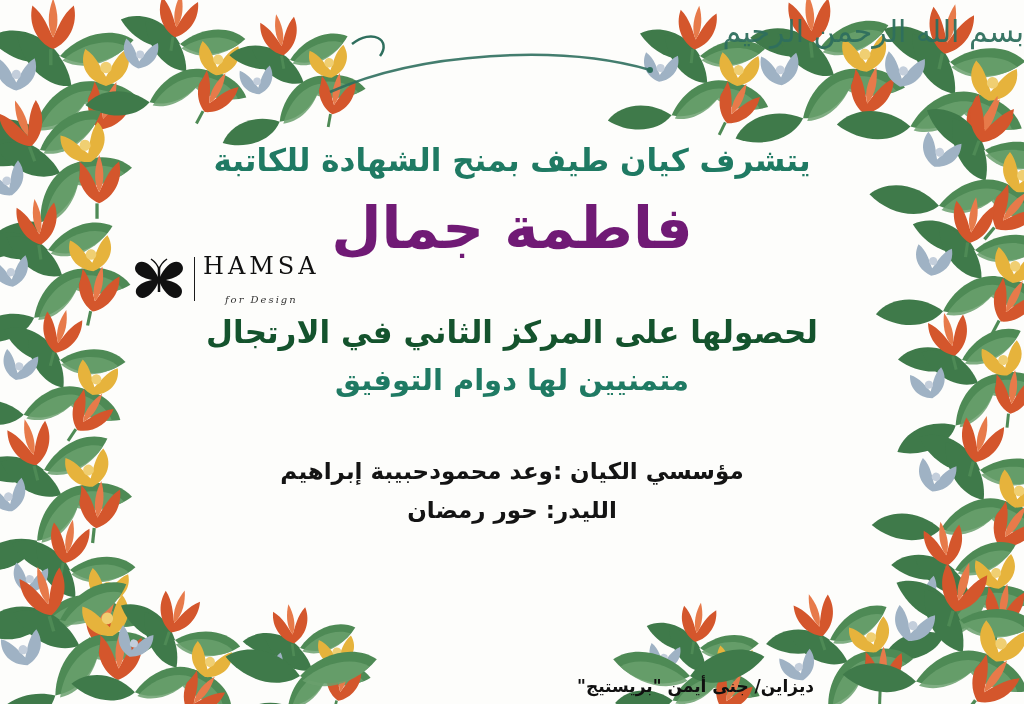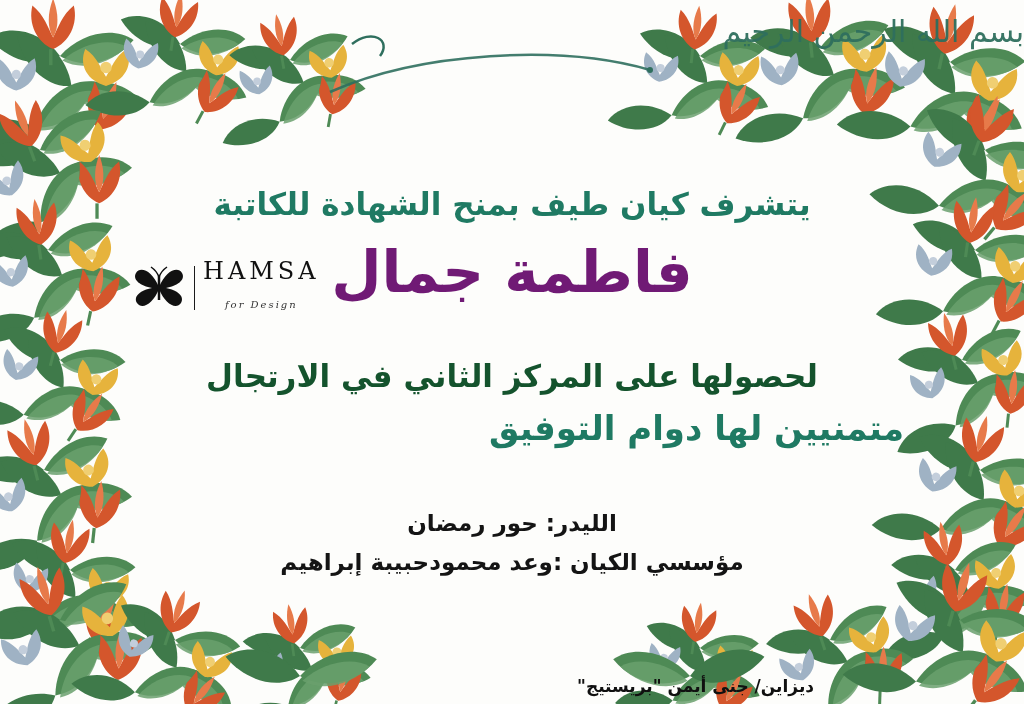--- a/index.html
+++ b/index.html
@@ -50,21 +50,20 @@
     width: 784px;
     text-align: center;
     direction: rtl;
   }
   .line-1 {
     color: #1f7a63;
     font-size: 31px;
     font-weight: bold;
     line-height: 1.35;
     margin-bottom: 12px;
-    margin-top: 44px;
   }
   .name-row {
     position: relative;
     height: 96px;
     margin-bottom: 10px;
   }
   .recipient-name {
     color: #701a75;
     font-size: 58px;
     font-weight: bold;
@@ -73,42 +72,41 @@
   }
   .line-2 {
     color: #14532d;
     font-size: 31px;
     font-weight: bold;
     line-height: 1.6;
     margin-top: 18px;
   }
   .line-3 {
     color: #1f7a63;
-    font-size: 34px;
+    font-size: 29px;
     font-weight: bold;
     line-height: 1.6;
-    text-align: right;
   }
   .organizers {
     margin-top: 48px;
     color: #141414;
     font-size: 23px;
     font-weight: bold;
     line-height: 1.7;
   }
 
   
   .logo {
     position: absolute;
     left: 132px;
     top: 248px;
     width: 190px;
     height: 62px;
     display: flex;
-    align-items: flex-end;
+    align-items: center;
     gap: 8px;
     direction: ltr;
   }
   .logo .butterfly {
     width: 54px;
     height: 46px;
     flex: 0 0 auto;
   }
   .logo .divider {
     width: 1px;
@@ -248,20 +246,20 @@
     <div class="line-1">يتشرف كيان طيف بمنح الشهادة للكاتبة</div>
 
     <div class="name-row">
       <div class="recipient-name">فاطمة جمال</div>
     </div>
 
     <div class="line-2">لحصولها على المركز الثاني في الارتجال</div>
     <div class="line-3">متمنيين لها دوام التوفيق</div>
 
     <div class="organizers">
+      <div>مؤسسي الكيان :وعد محمودحبيبة إبراهيم</div>
       <div>الليدر: حور رمضان</div>
-      <div>مؤسسي الكيان :وعد محمودحبيبة إبراهيم</div>
     </div>
   </div>
 
   <div class="credit">ديزاين/ جنى أيمن "بريستيج"</div>
 
 </div>
 
 </body></html>

